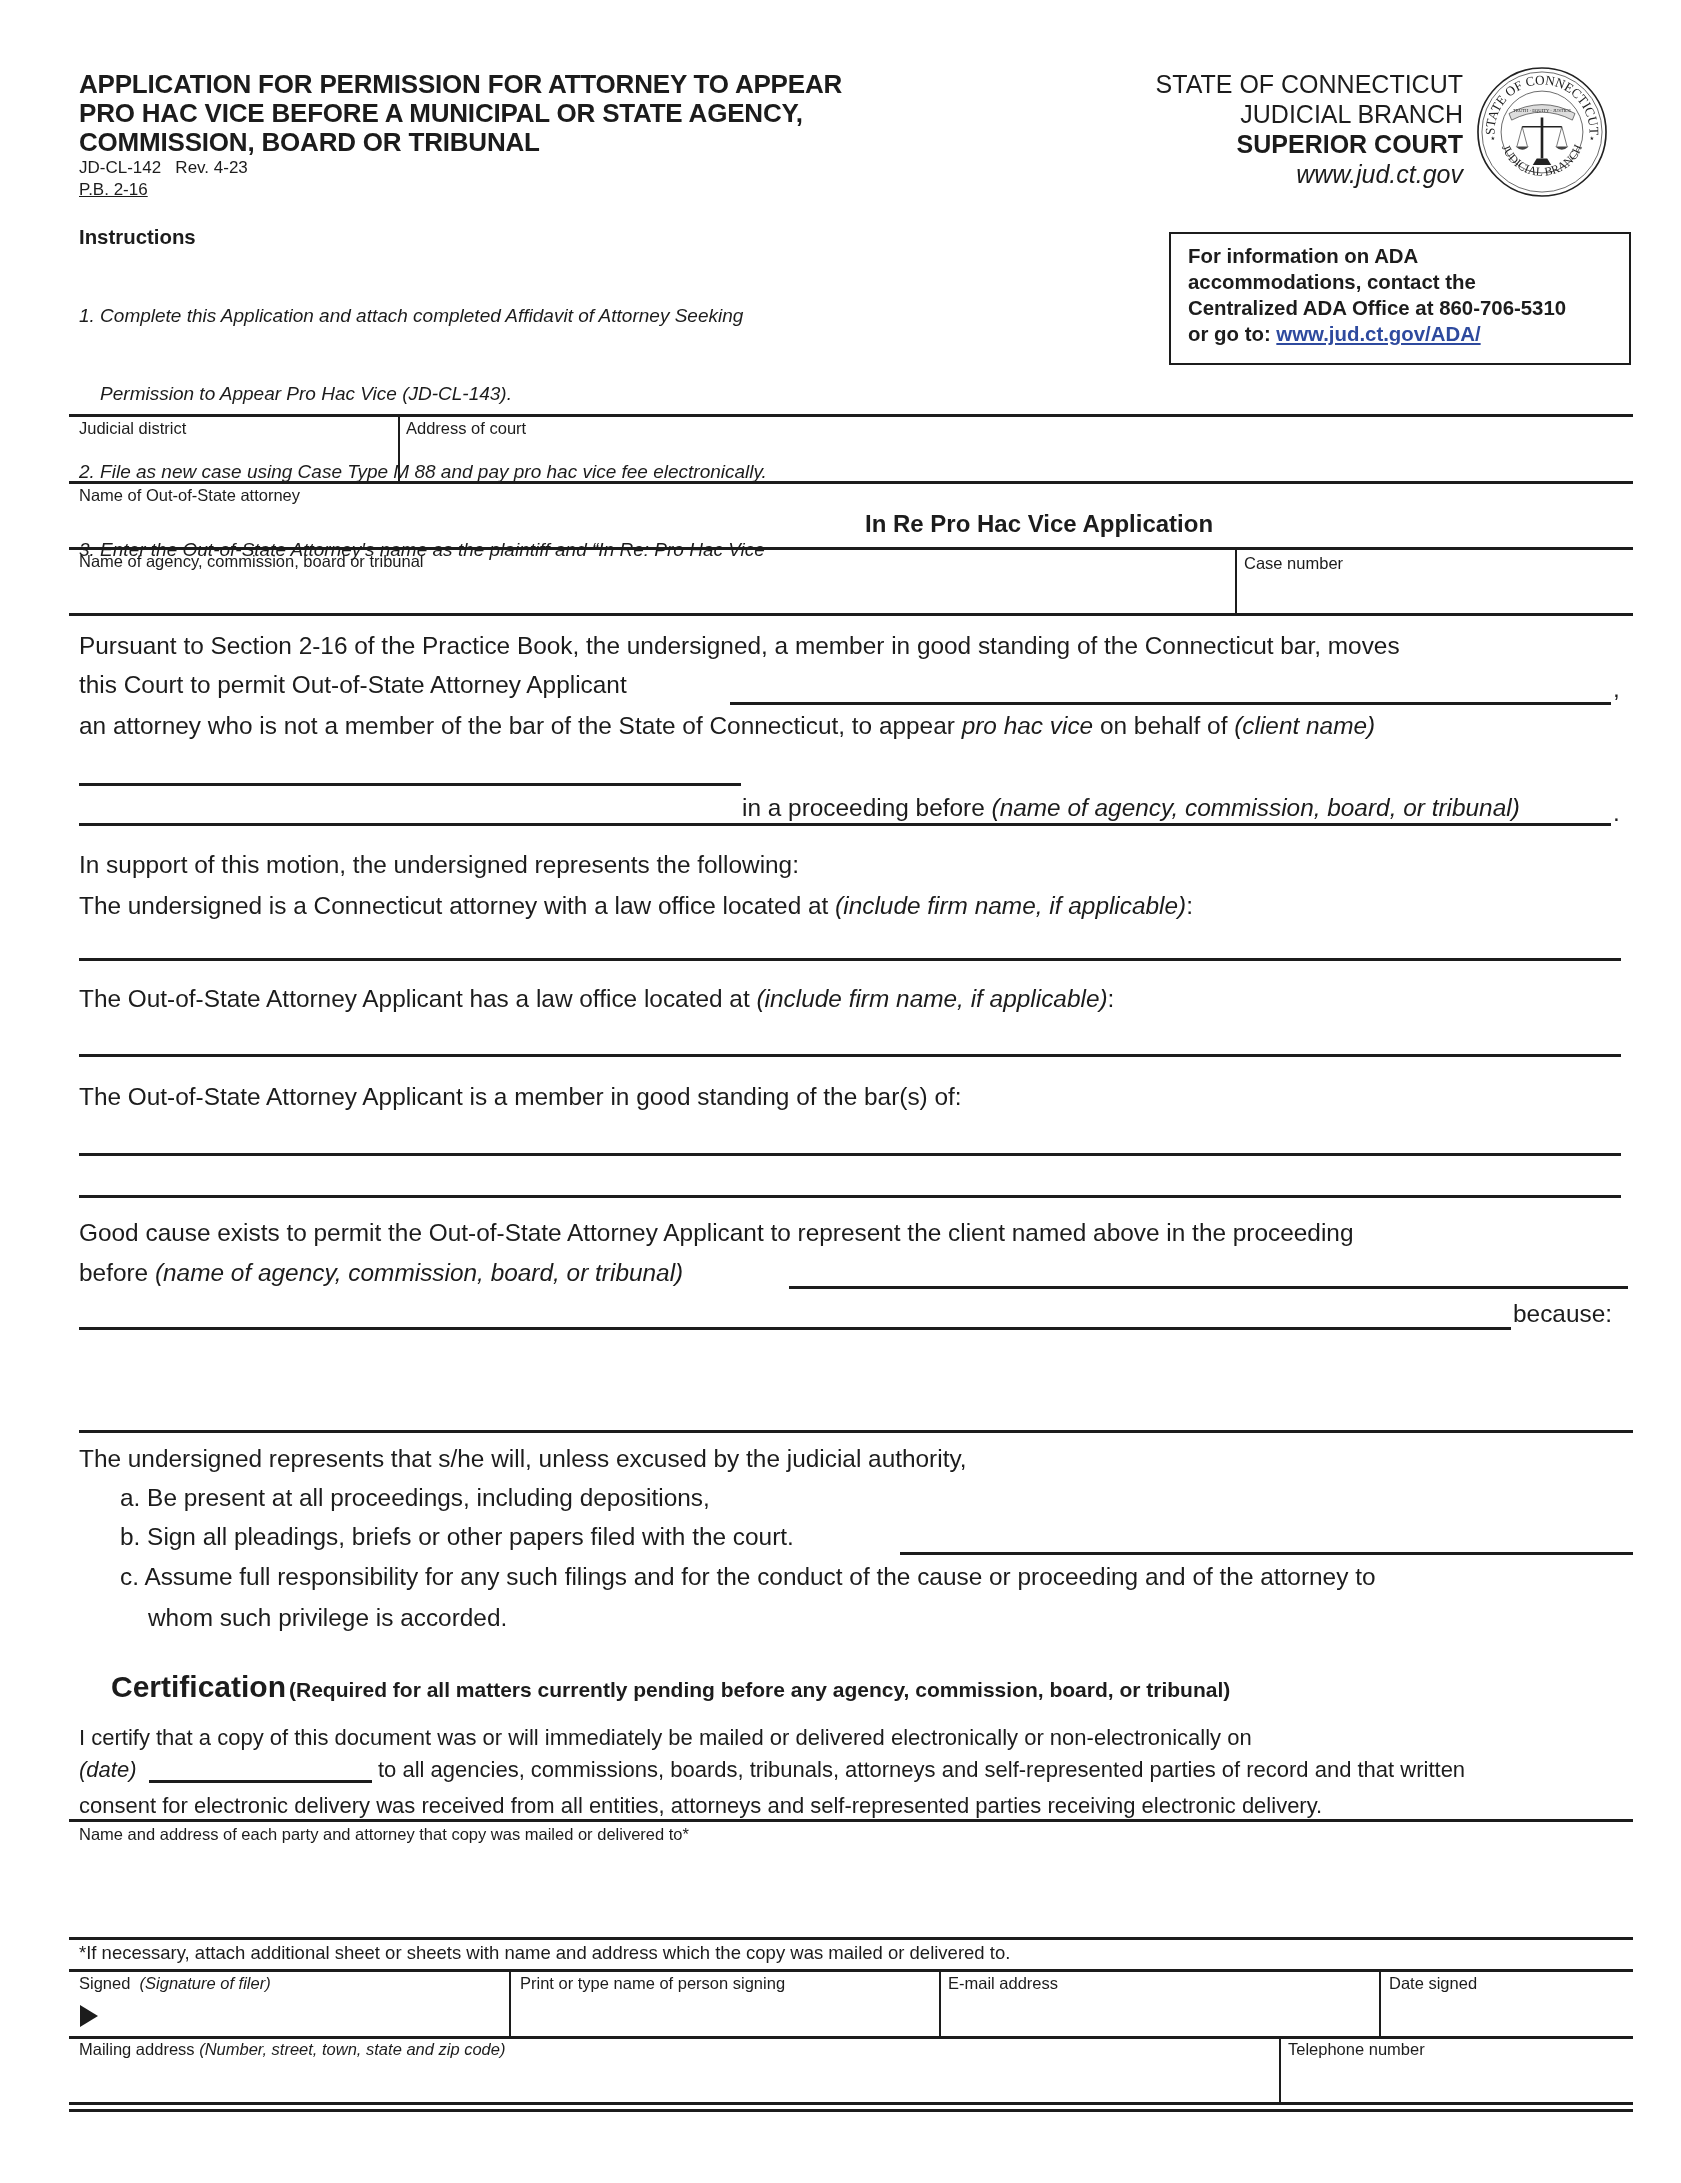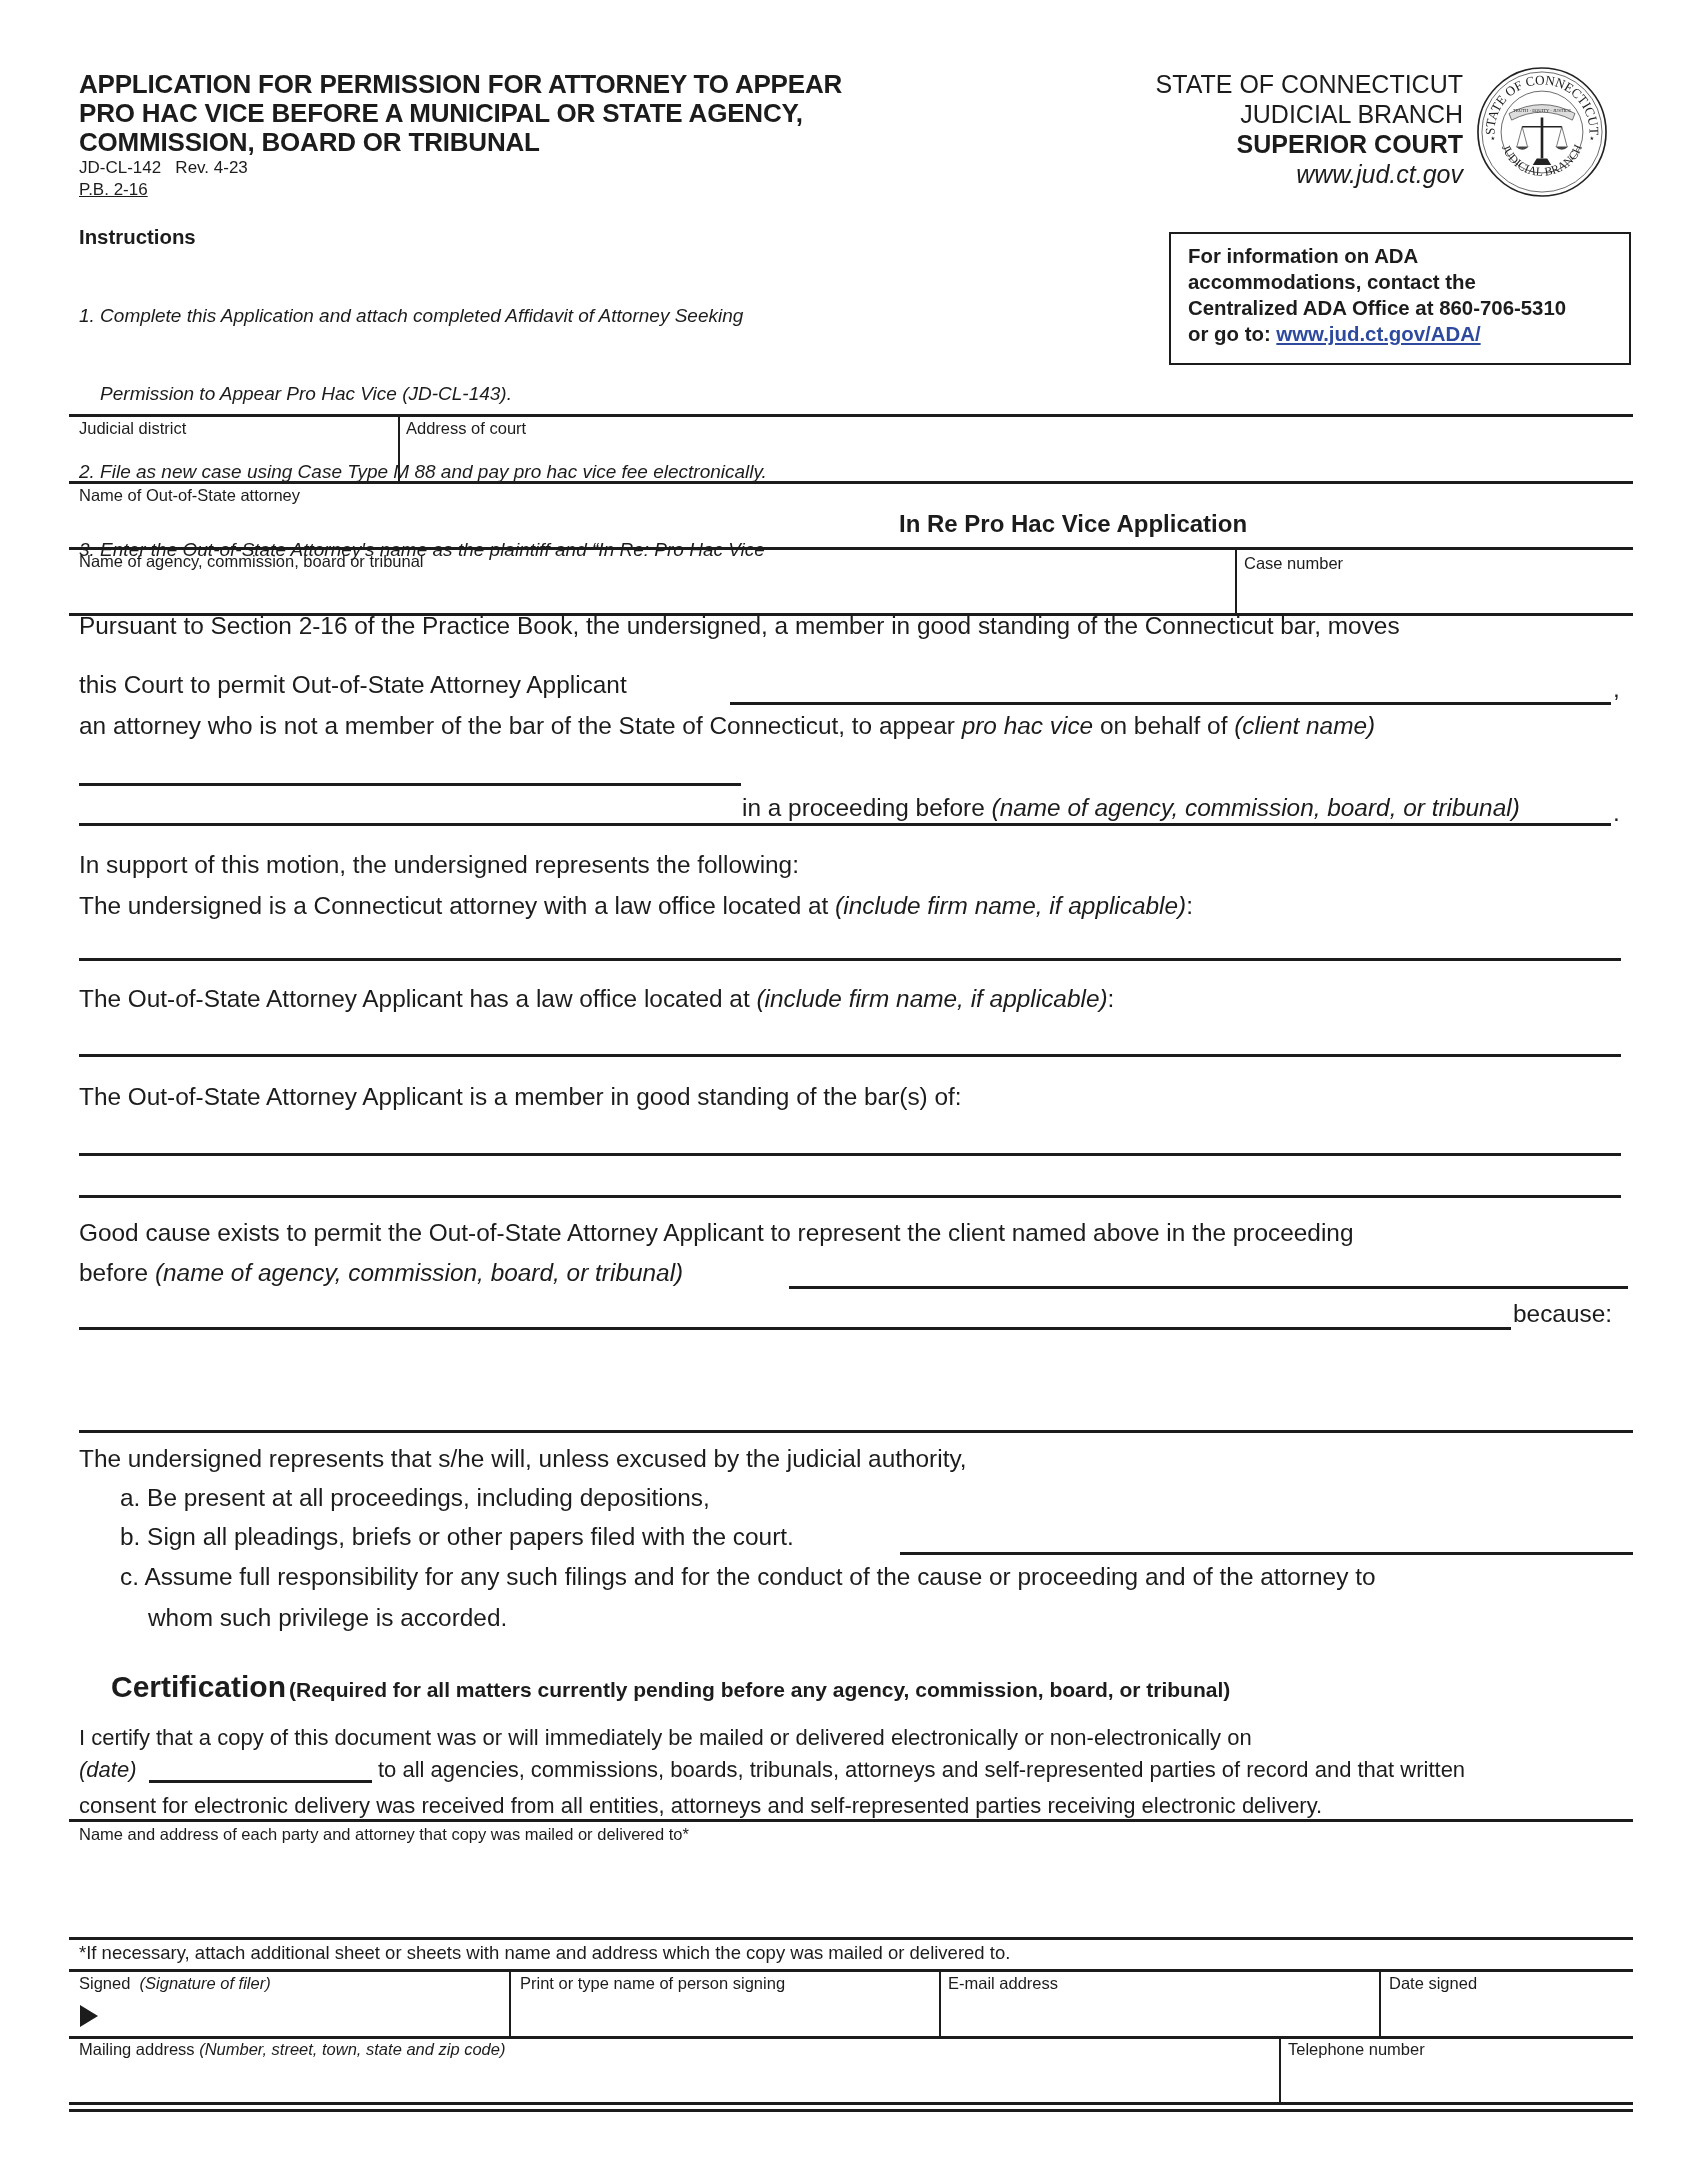--- a/index.html
+++ b/index.html
@@ -88,31 +88,31 @@
 <div class="hline" style="left:69px; top:414px; width:1564px; height:2.6px;"></div>
 <div class="vline" style="left:398px; top:415px; height:67px;"></div>
 <div class="abs lbl" style="left:79px; top:419px;">Judicial district</div>
 <input class="field" style="left: 76px; top: 440px; width: 317px; height: 38px;" value="">
 <div class="abs lbl" style="left:406px; top:419px;">Address of court</div>
 <input class="field" style="left: 404px; top: 440px; width: 1224px; height: 38px;" value="">
 
 <div class="hline" style="left:69px; top:481px; width:1564px; height:2.6px;"></div>
 <div class="abs lbl" style="left:79px; top:486px;">Name of Out-of-State attorney</div>
 <input class="field" style="left: 76px; top: 508px; width: 758px; height: 37px;" value="">
-<div class="abs" style="left:899px; top:510px; font-size:24px; font-weight:bold;">In Re Pro Hac Vice Application</div>
+<div class="abs" style="left:865px; top:510px; font-size:24px; font-weight:bold;">In Re Pro Hac Vice Application</div>
 
 <div class="hline" style="left:69px; top:547px; width:1564px; height:2.6px;"></div>
 <div class="vline" style="left:1235px; top:548px; height:67px;"></div>
 <div class="abs lbl" style="left:79px; top:552px;">Name of agency, commission, board or tribunal</div>
 <input class="field" style="left: 76px; top: 574px; width: 1154px; height: 37px;" value="">
 <div class="abs lbl" style="left:1244px; top:554px;">Case number</div>
 <input class="field" style="left: 1242px; top: 575px; width: 385px; height: 36px;" value="">
 <div class="hline" style="left:69px; top:613px; width:1564px; height:2.6px;"></div>
 
-<div class="abs body-txt" style="left:79px; top:612px;">Pursuant to Section 2-16 of the Practice Book, the undersigned, a member in good standing of the Connecticut bar, moves</div>
+<div class="abs body-txt" style="left:79px; top:632px;">Pursuant to Section 2-16 of the Practice Book, the undersigned, a member in good standing of the Connecticut bar, moves</div>
 <div class="abs body-txt" style="left:79px; top:671px;">this Court to permit Out-of-State Attorney Applicant</div>
 <input class="field" style="left: 730px; top: 674px; width: 881px; height: 29px;" value="">
 <div class="hline" style="left:730px; top:702px; width:881px; height:2.6px;"></div>
 <div class="abs body-txt" style="left:1613px; top:675px;">,</div>
 
 <div class="abs body-txt" style="left:79px; top:712px;"><span>an attorney who is not a member of the bar of the State of Connecticut, to appear </span><span class="it">pro hac vice</span><span> on behalf of </span><span class="it">(client name)</span></div>
 
 <input class="field" style="left: 79px; top: 756px; width: 662px; height: 29px;" value="">
 <div class="hline" style="left:79px; top:783px; width:662px; height:2.6px;"></div>
 <div class="abs body-txt" style="left:742px; top:753px;margin-top:41px;"><span>in a proceeding before </span><span class="it">(name of agency, commission, board, or tribunal)</span></div>

